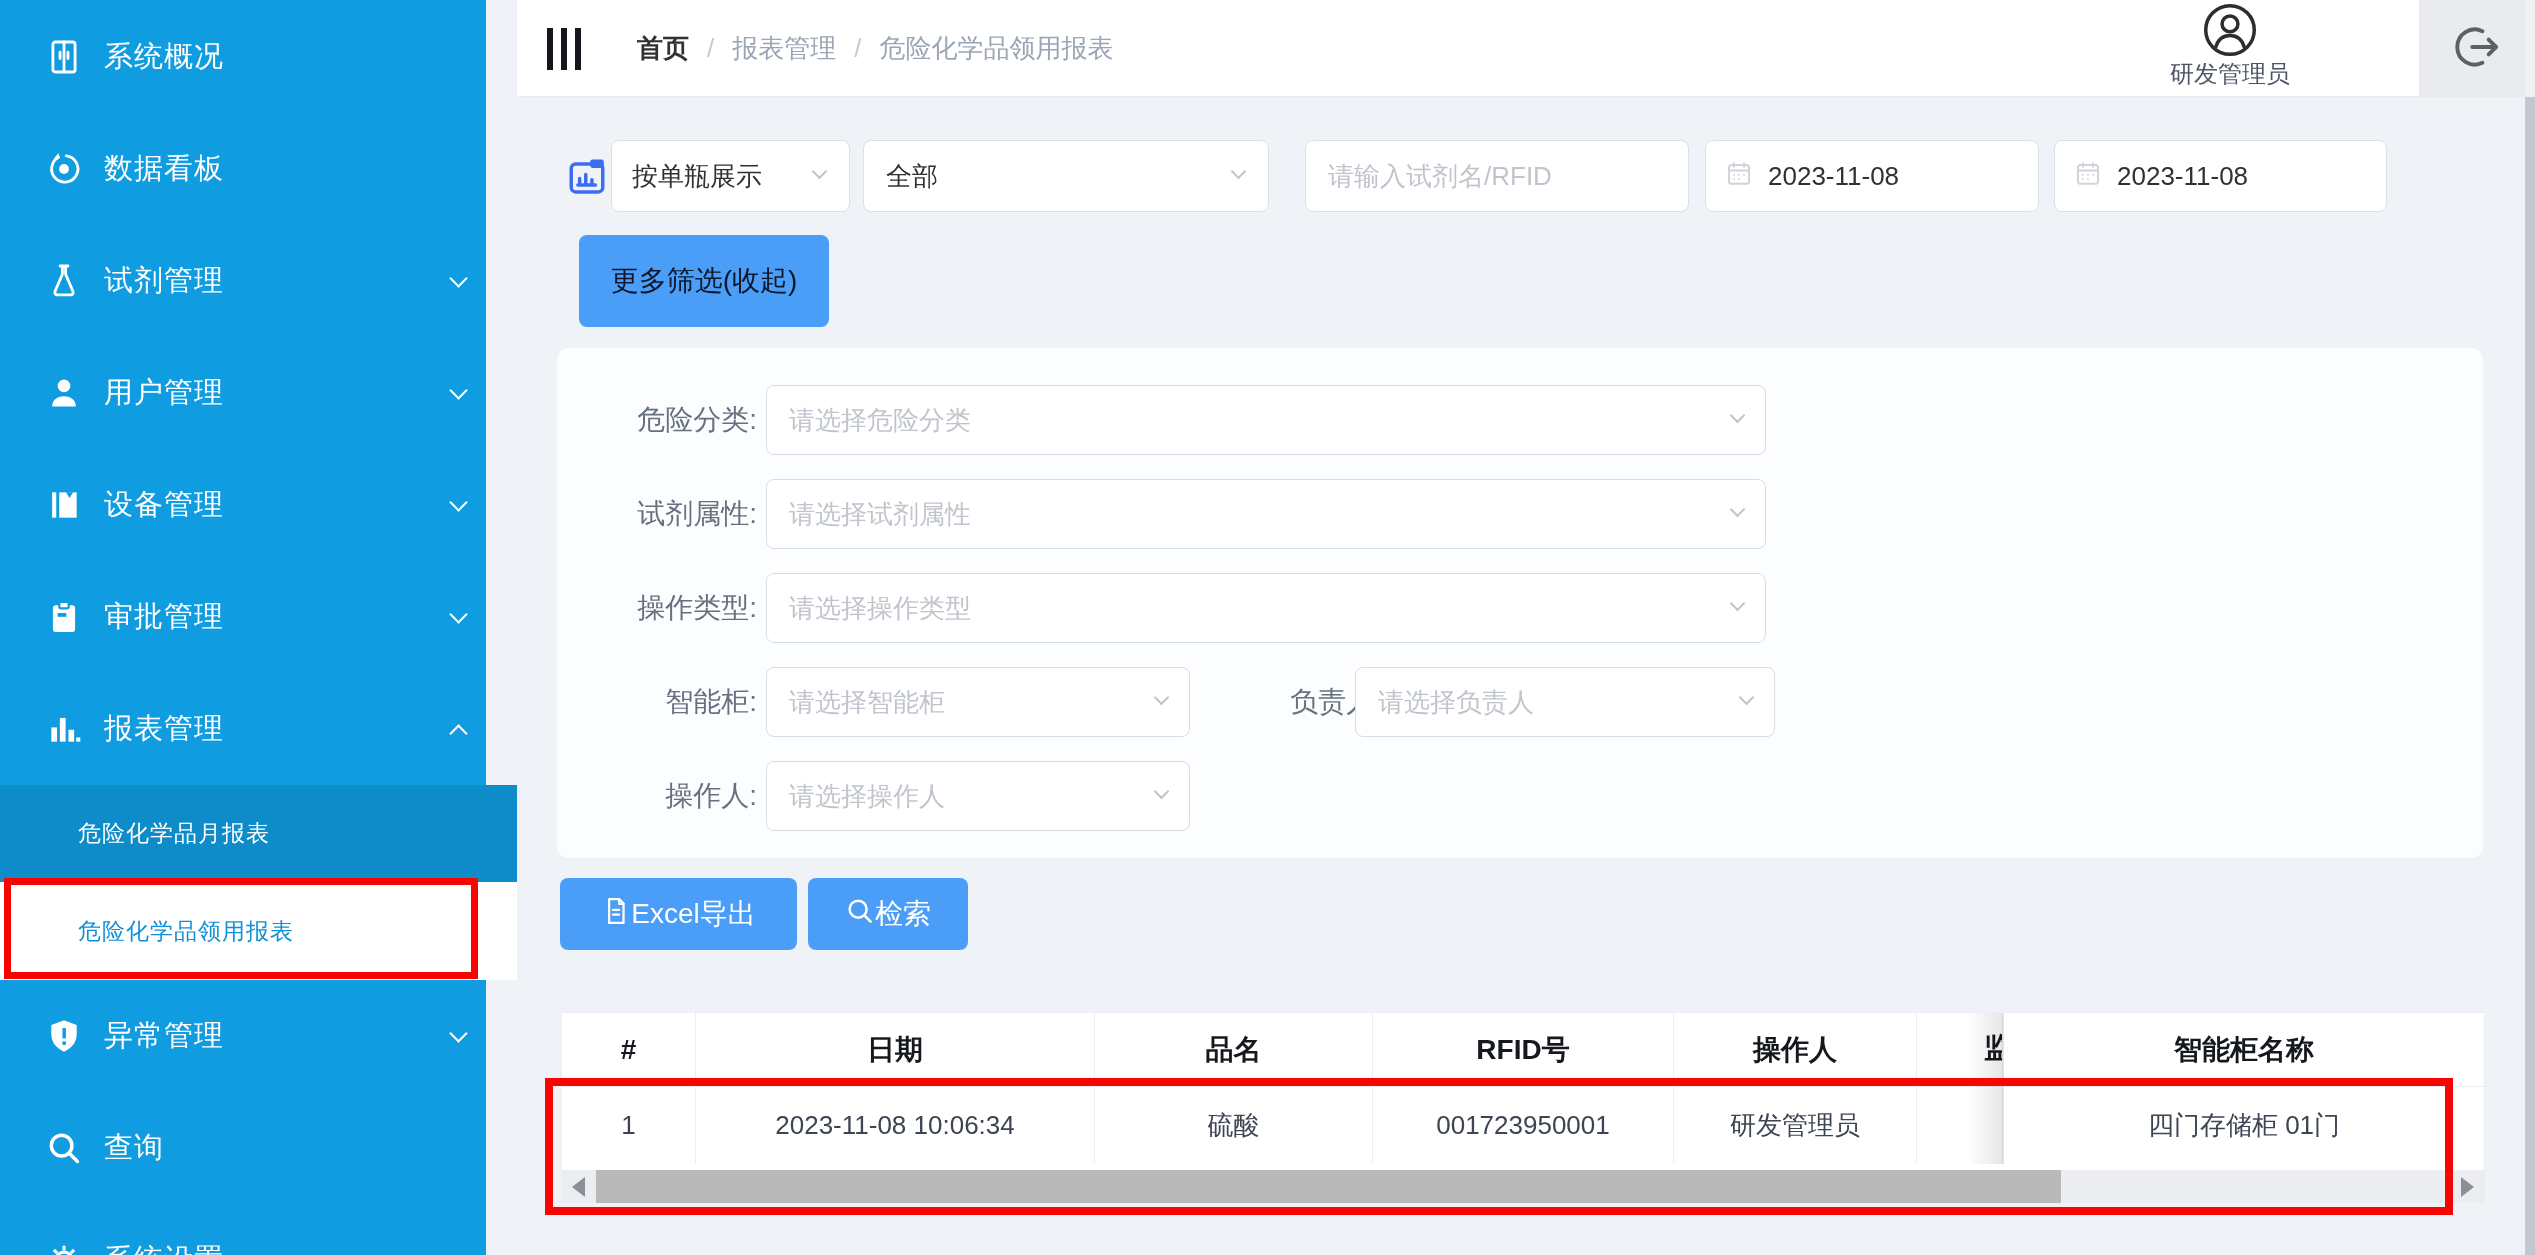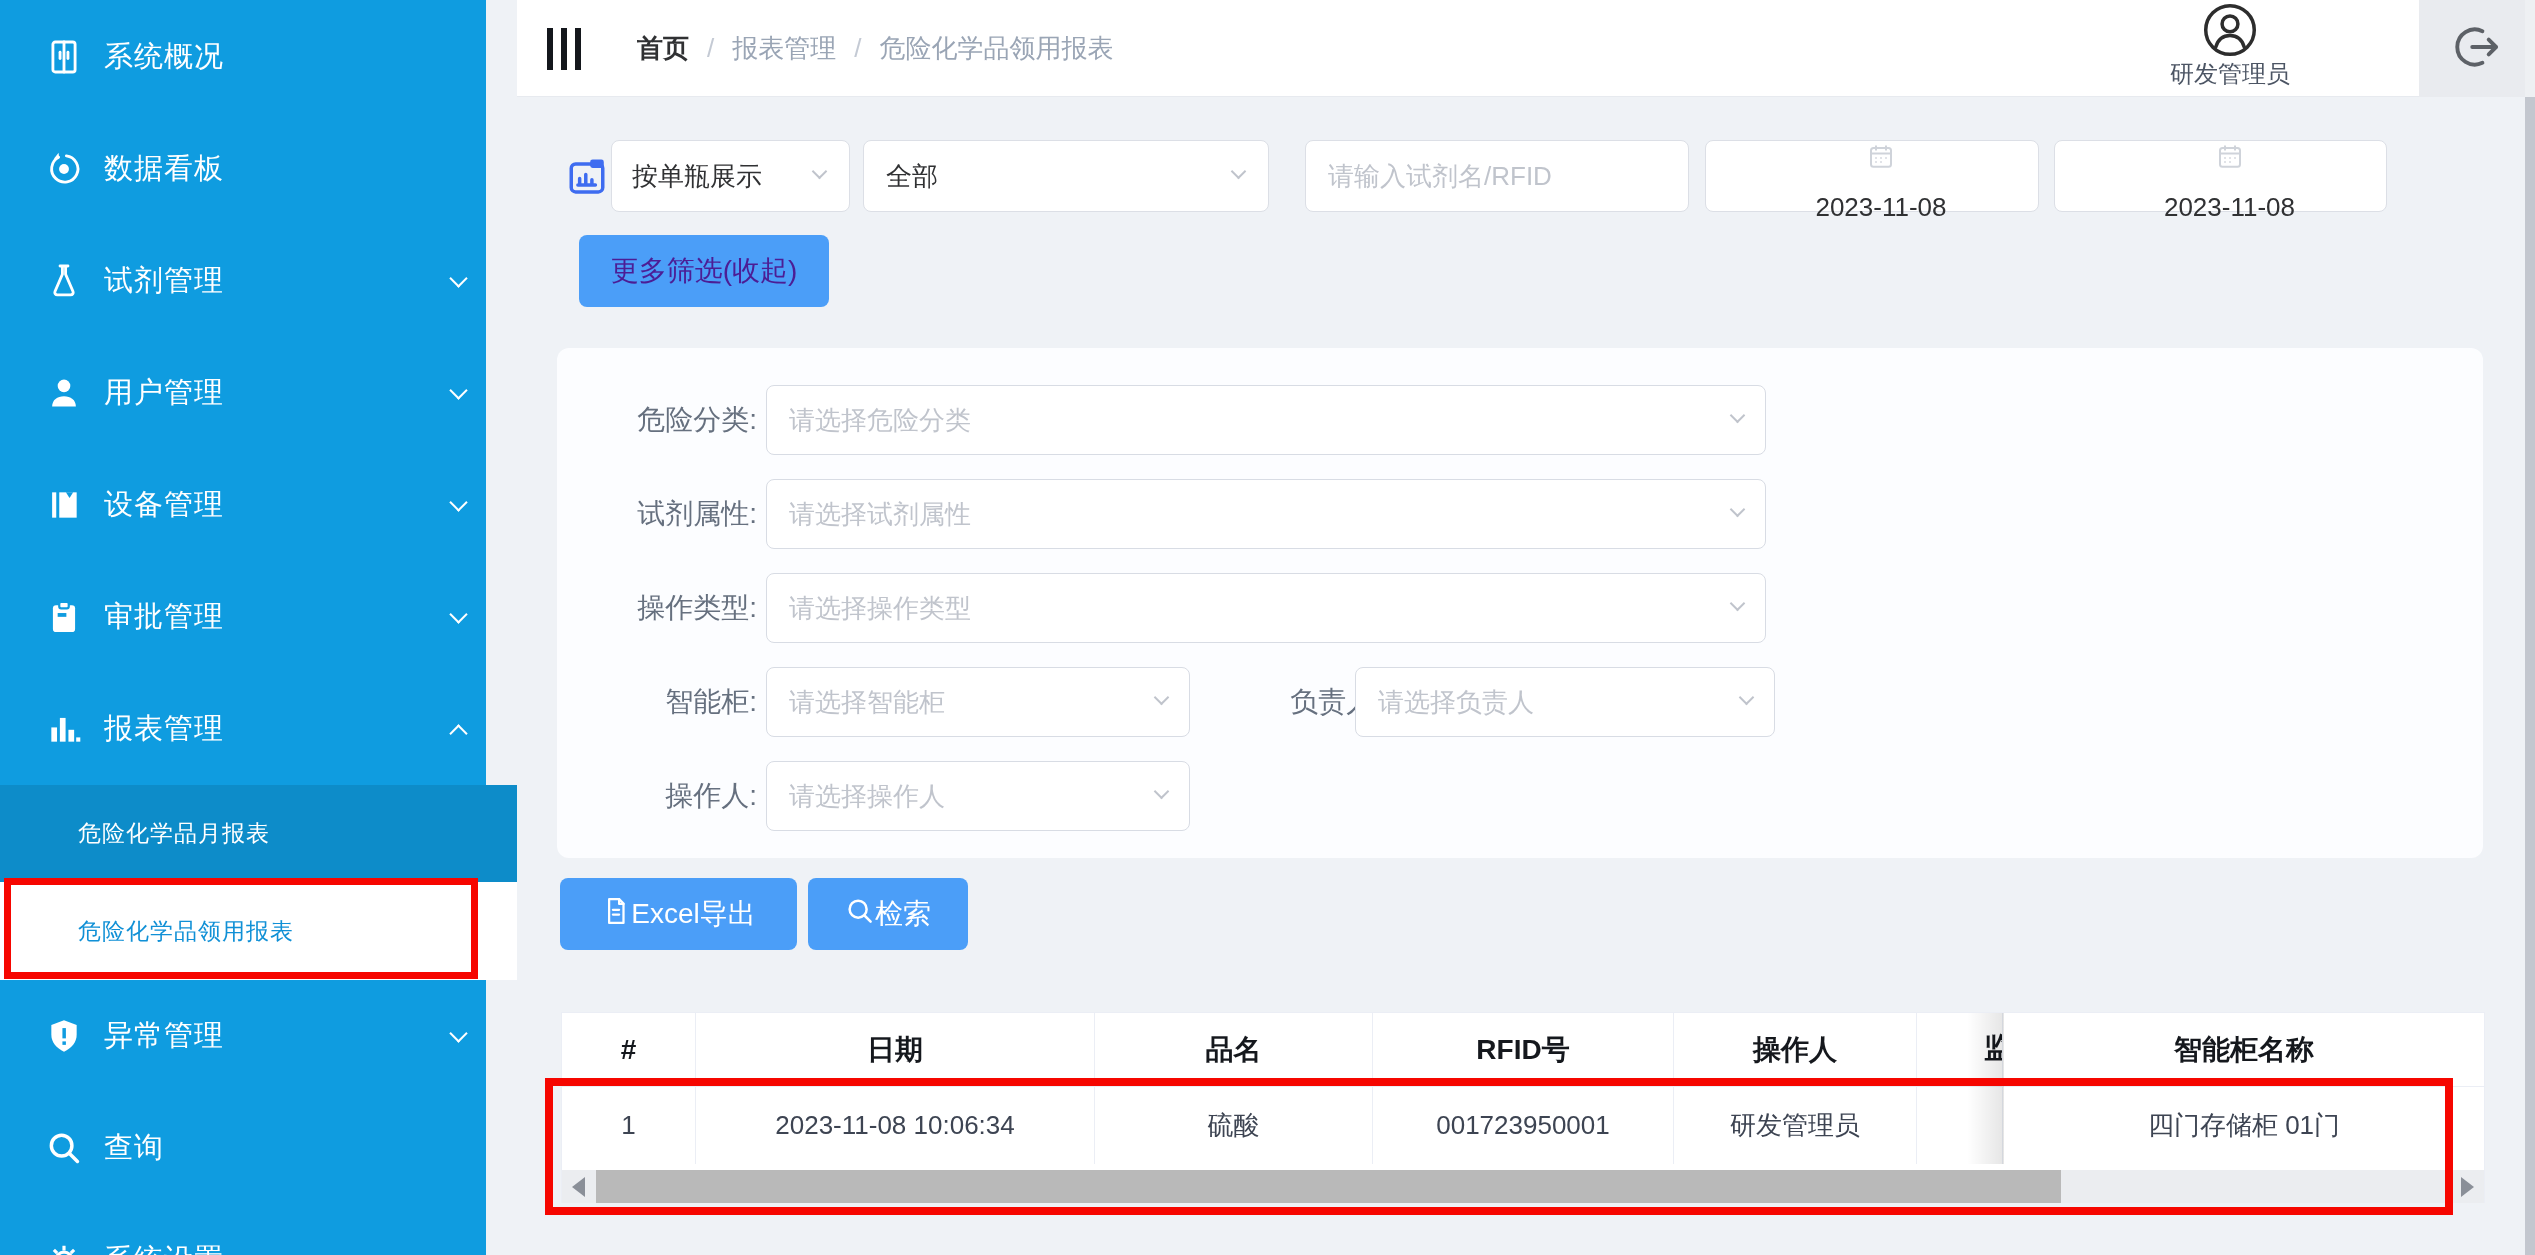--- a/index.html
+++ b/index.html
@@ -48,26 +48,26 @@
   #logout-box svg{width:52px;height:52px;color:#5d6167;}
 
   
   .ctrl{position:absolute;top:140px;height:72px;background:#fff;border:1.5px solid var(--border);border-radius:8px;display:flex;align-items:center;font-size:26px;color:var(--ink);}
   .ctrl .chev{width:11px;height:11px;color:var(--ph);border-width:2px;position:absolute;right:24px;top:31px;}
   #report-icon{position:absolute;left:566px;top:156px;width:42px;height:42px;}
   #dd-view{left:611px;width:239px;padding-left:20px;cursor:pointer;}
   #dd-scope{left:863px;width:406px;padding-left:22px;cursor:pointer;}
   #kw-input{position:absolute;left:1305px;top:140px;width:384px;height:72px;background:#fff;border:1.5px solid var(--border);border-radius:8px;font-size:26px;color:var(--ink);padding:0 22px;font-family:inherit;}
   #kw-input::placeholder{color:var(--ph);}
-  .datebox{padding-left:18px;gap:14px;cursor:pointer;flex-direction:column;}
+  .datebox{padding-left:18px;gap:14px;cursor:pointer;}
   #date-start{left:1705px;width:334px;}
   #date-end{left:2054px;width:333px;}
   .datebox svg{width:30px;height:30px;color:#cfd3da;flex:0 0 auto;}
 
-  #more-filter-btn{position:absolute;left:579px;top:235px;width:250px;height:72px;background:var(--primary);border:none;border-radius:8px;color:#4c1d95;font-size:28px;cursor:pointer;font-family:inherit;}
+  #more-filter-btn{position:absolute;left:579px;top:235px;width:250px;height:92px;background:var(--primary);border:none;border-radius:8px;color:#0f172a;font-size:28px;cursor:pointer;font-family:inherit;}
 
   
   #adv-panel{position:absolute;left:557px;top:348px;width:1926px;height:510px;background:#fcfdff;border-radius:12px;}
   .adv-label{position:absolute;width:200px;text-align:right;font-size:28px;color:#66707f;line-height:70px;white-space:nowrap;}
   .adv-select{position:absolute;height:70px;background:#fff;border:1.5px solid #d8dce4;border-radius:8px;display:flex;align-items:center;padding-left:22px;font-size:26px;color:var(--ph);cursor:pointer;}
   .adv-select .chev{width:11px;height:11px;color:var(--ph);border-width:2px;position:absolute;right:22px;top:30px;}
 
   
   .act-btn{position:absolute;top:878px;height:72px;background:var(--primary);border:none;border-radius:8px;color:#fff;font-size:28px;display:flex;align-items:center;justify-content:center;gap:0;cursor:pointer;font-family:inherit;}
   .act-btn svg{width:30px;height:30px;}

